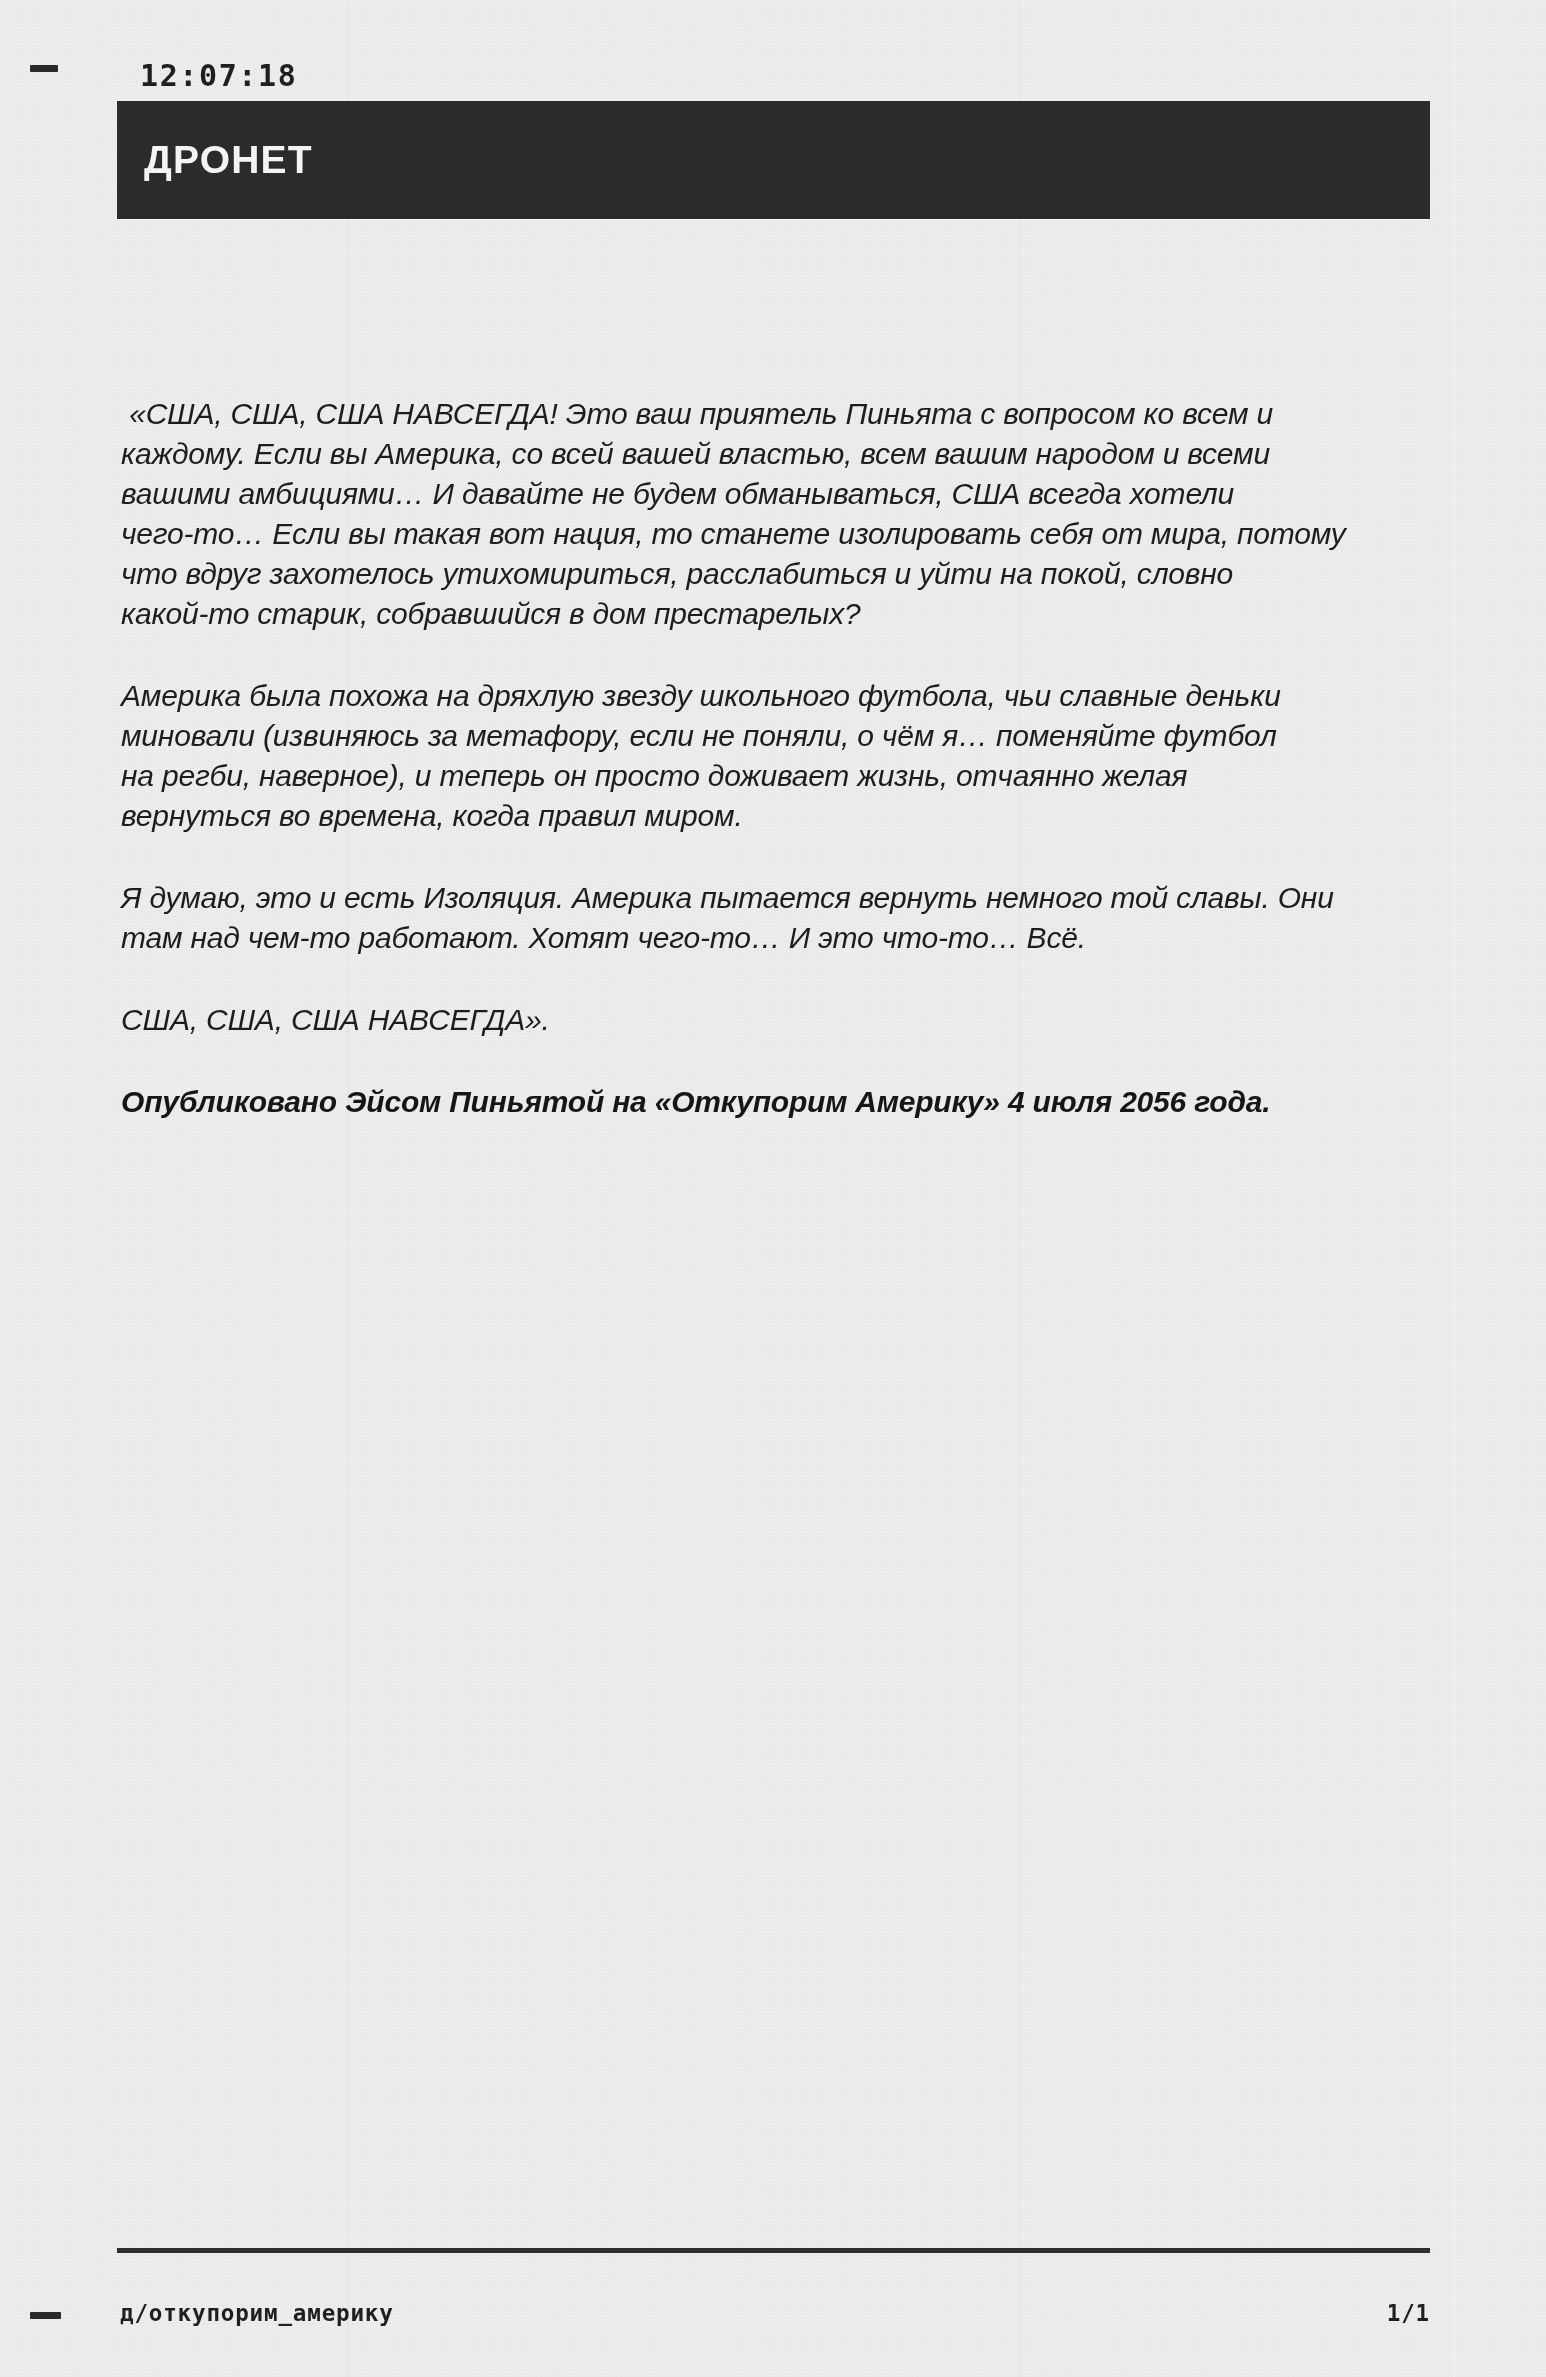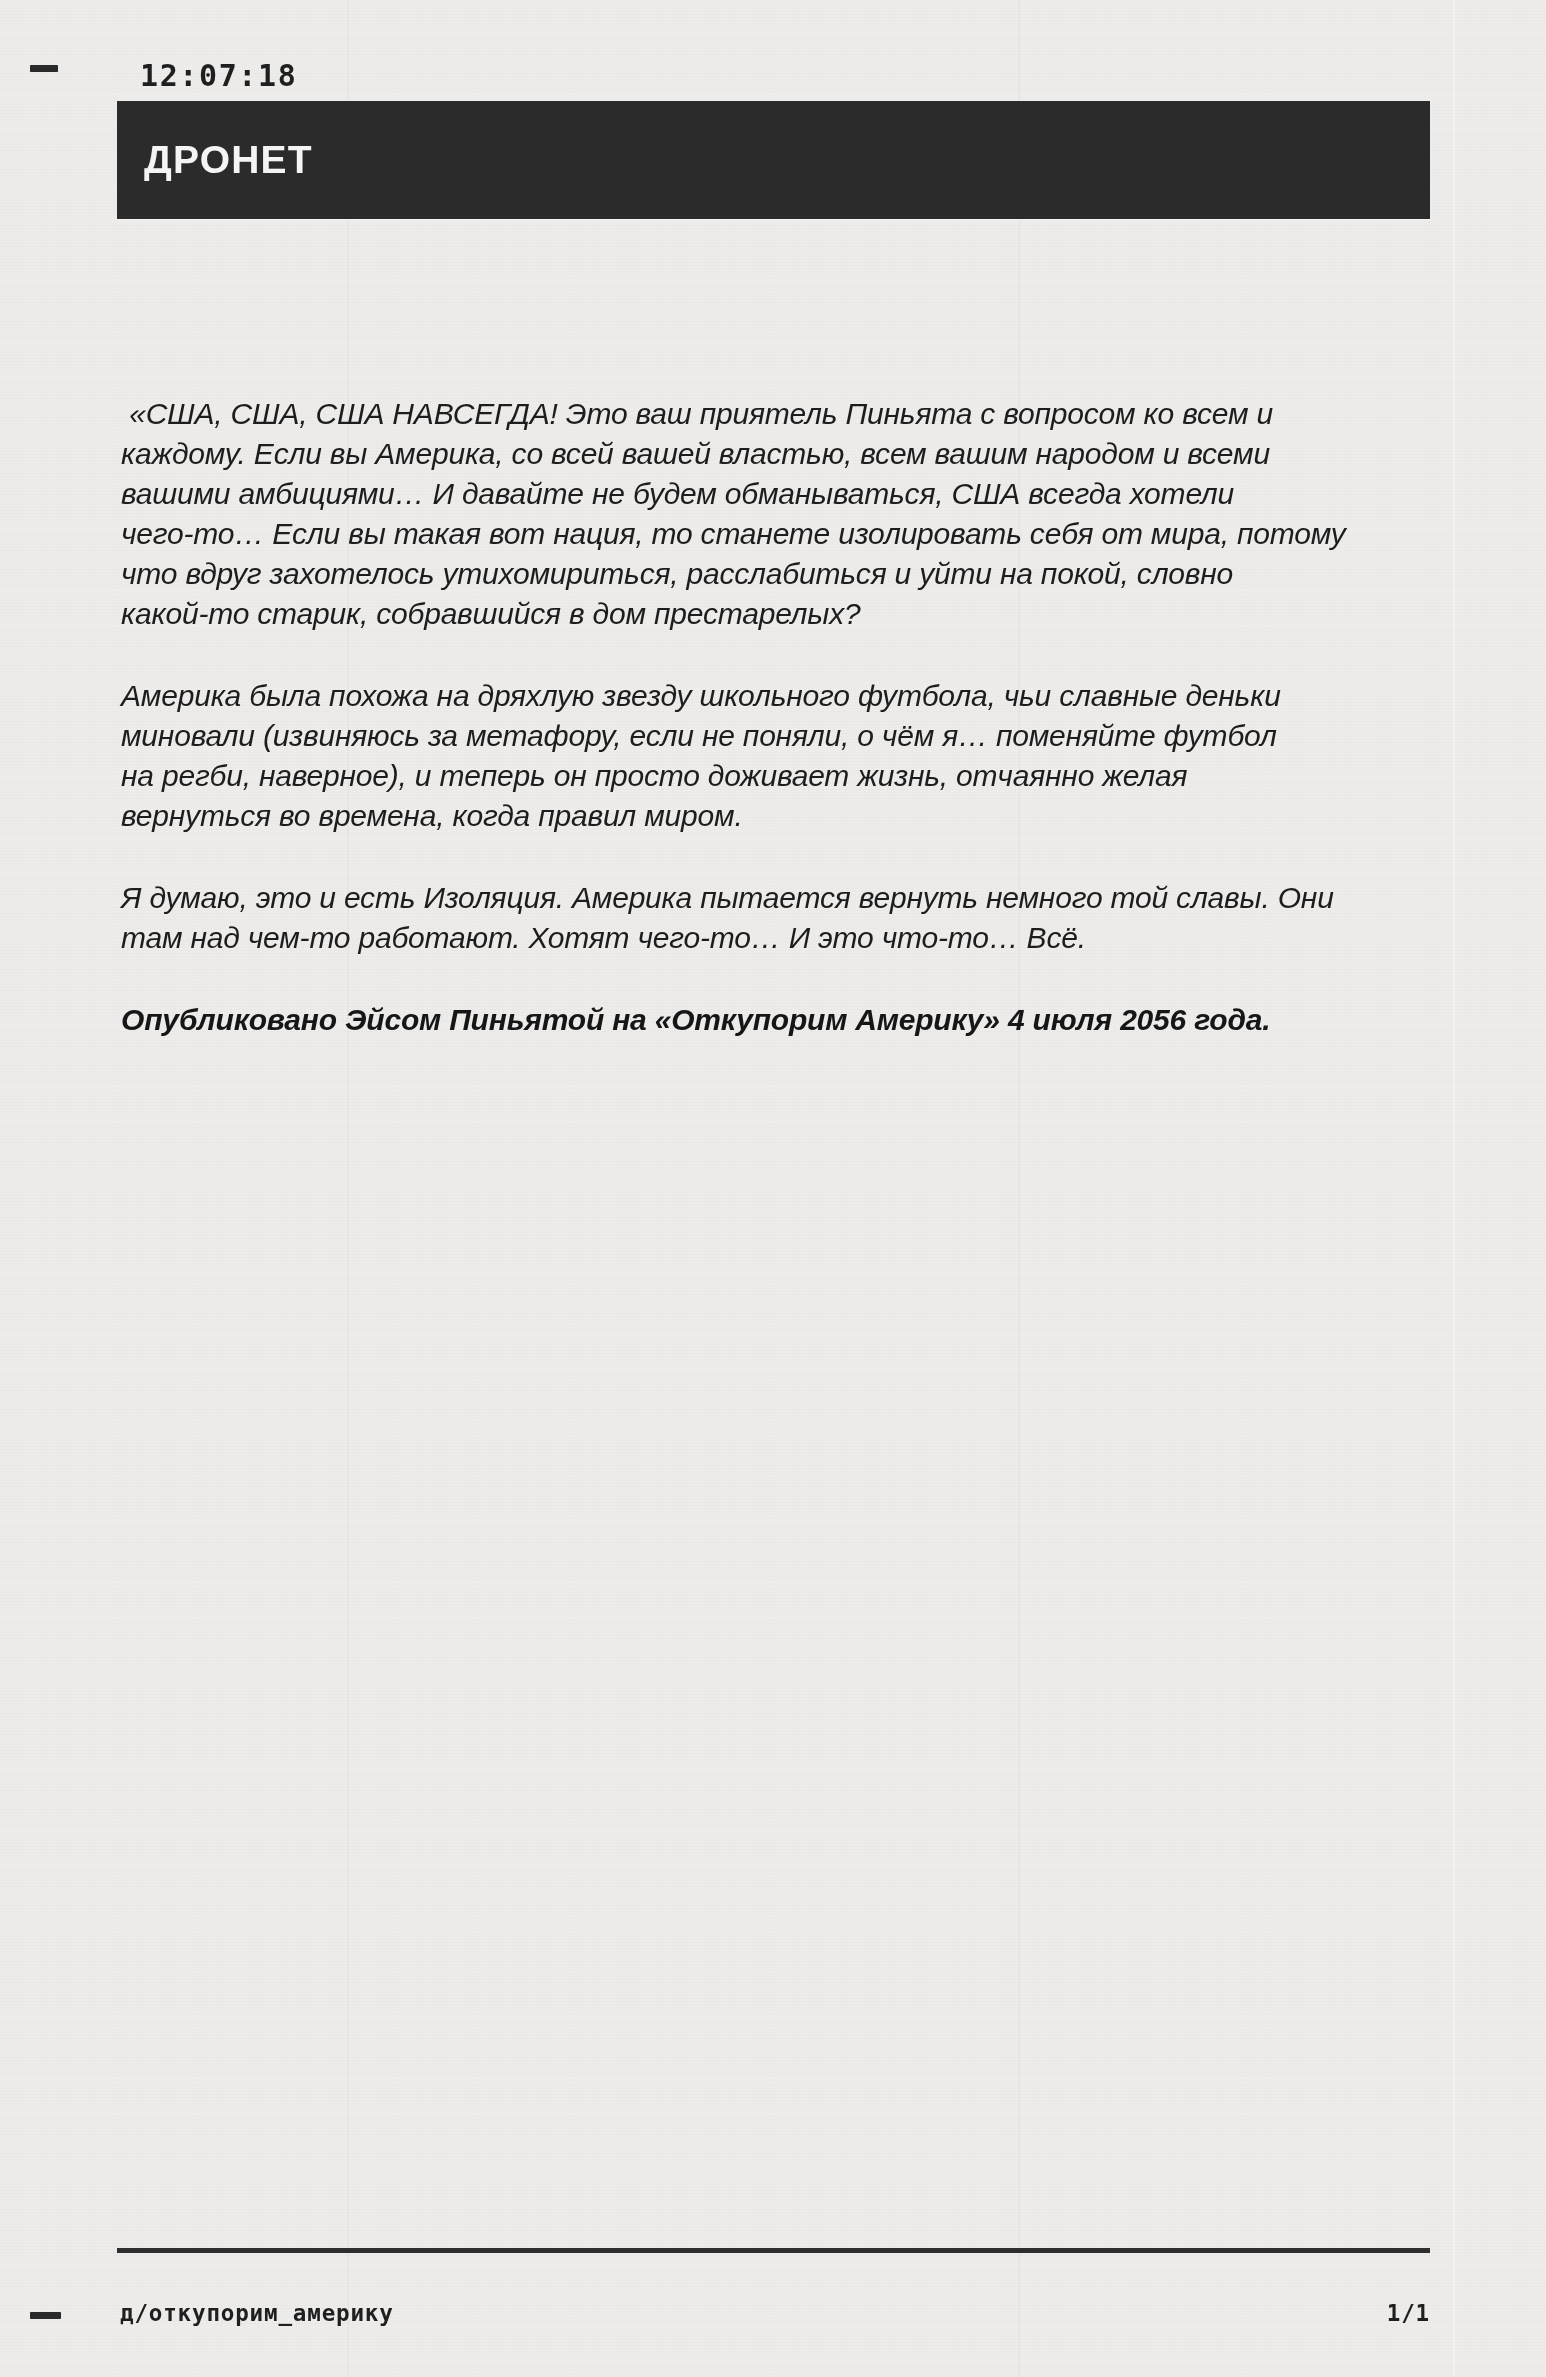--- a/index.html
+++ b/index.html
@@ -143,20 +143,21 @@
 вашими амбициями… И давайте не будем обманываться, США всегда хотели
 чего-то… Если вы такая вот нация, то станете изолировать себя от мира, потому
 что вдруг захотелось утихомириться, расслабиться и уйти на покой, словно
 какой-то старик, собравшийся в дом престарелых?</p>
     <p>Америка была похожа на дряхлую звезду школьного футбола, чьи славные деньки
 миновали (извиняюсь за метафору, если не поняли, о чём я… поменяйте футбол
 на регби, наверное), и теперь он просто доживает жизнь, отчаянно желая
 вернуться во времена, когда правил миром.</p>
     <p>Я думаю, это и есть Изоляция. Америка пытается вернуть немного той славы. Они
 там над чем-то работают. Хотят чего-то… И это что-то… Всё.</p>
+    <p>США, США, США НАВСЕГДА».</p>
     <p class="published">Опубликовано Эйсом Пиньятой на «Откупорим Америку» 4 июля 2056 года.</p>
   </div>
 
   <div class="footer-rule"></div>
 
   <div class="dash-mark dash-bottom"></div>
 
   <div class="footer-board">д/откупорим_америку</div>
 
   <div class="footer-page">1/1</div>

